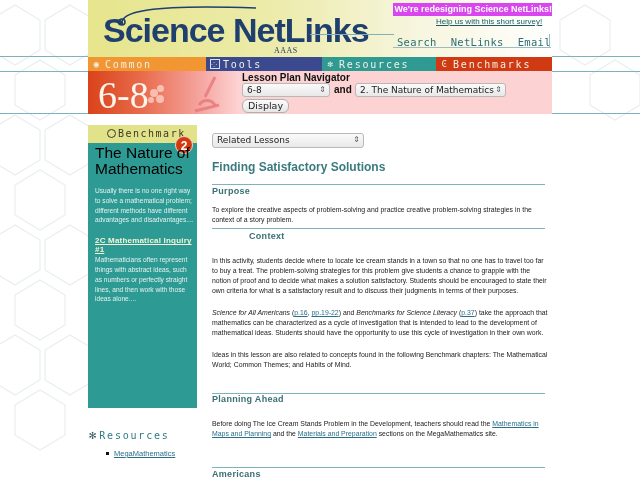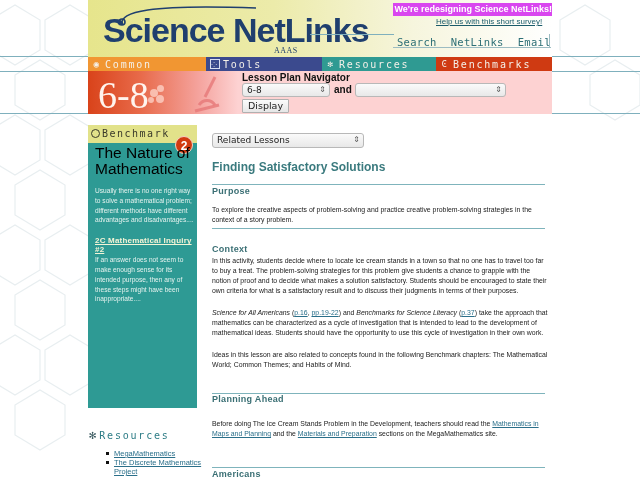--- a/index.html
+++ b/index.html
@@ -89,34 +89,34 @@
       border: 1px solid #b8b8b8; border-radius: 3px;
       font-family: "DejaVu Sans", sans-serif; font-size: 9px; color: #222;
       padding-left: 4px; line-height: 12px;
     }
     .select .arrows { position: absolute; right: 3px; top: 0; font-size: 8px; color: #555; }
     .sel-grade { left: 242px; top: 83px; width: 88px; }
     .and-label { position: absolute; left: 334px; top: 84px; font-size: 10px; font-weight: bold; color: #111; }
     .sel-chapter { left: 355px; top: 83px; width: 151px; }
     .btn-display {
       position: absolute; left: 242px; top: 99px; width: 47px; height: 14px;
-      background: linear-gradient(#fbfbfb, #e6e6e6); border: 1px solid #b0b0b0; border-radius: 1px;
+      background: linear-gradient(#fbfbfb, #e6e6e6); border: 1px solid #b0b0b0; border-radius: 6px;
       font-family: "DejaVu Sans", sans-serif; font-size: 9.5px; color: #222; text-align: center; line-height: 12px;
     }
 
     
     .bench-panel {
       position: absolute; left: 88px; top: 125px; width: 109px; height: 283px;
       background: #2e9a94;
     }
     .bench-head {
       position: absolute; left: 88px; top: 125px; width: 109px; height: 18px;
       background: #e2e28a;
       font-family: "DejaVu Sans Mono", monospace; font-size: 10px; letter-spacing: 1.5px; color: #3a3a2a;
-      padding-left: 3px; line-height: 18px;
+      padding-left: 19px; line-height: 18px;
     }
     .bench-head .b-ic {
       display: inline-block; width: 9px; height: 9px; border: 1.5px solid #3a3a2a; border-radius: 50%;
       margin-right: 2px; vertical-align: -1px;
     }
     .bench-badge {
       position: absolute; left: 175px; top: 136px; width: 18px; height: 18px; border-radius: 50%;
       background: #d23a10; color: #fff; font-weight: bold; font-size: 12px; text-align: center; line-height: 18px;
       border: 1px solid #f6d2c4;
     }
@@ -233,60 +233,60 @@
     </g>
   </svg>
 </div>
 <div class="lpn-title">Lesson Plan Navigator</div>
 <div class="select sel-grade">
   <span>6-8</span>
   <span class="arrows">⇕</span>
 </div>
 <div class="and-label">and</div>
 <div class="select sel-chapter">
+  <span>2. The Nature of Mathematics</span>
   <span class="arrows">⇕</span>
 </div>
 <div class="btn-display">Display</div>
 
 <div class="bench-panel"></div>
 <div class="bench-head">
   <span class="b-ic"></span><span>Benchmark</span>
 </div>
 <div class="bench-badge">2</div>
 <div class="bench-title">The Nature of Mathematics</div>
 <div class="bench-items">
   <div class="bench-item">
     <span class="d">Usually there is no one right way to solve a mathematical problem; different methods have different advantages and disadvantages....</span>
   </div>
   <div class="bench-item">
-    <a class="t">2C Mathematical Inquiry #2</a>
-    <span class="d">If an answer does not seem to make enough sense for its intended purpose, then any of these steps might have been inappropriate....</span>
+    <a class="t">2C Mathematical Inquiry #1</a>
+    <span class="d">Mathematicians often represent things with abstract ideas, such as numbers or perfectly straight lines, and then work with those ideas alone....</span>
   </div>
 </div>
 
 <div class="res-head">
   <span class="atom">✻</span><span>Resources</span>
 </div>
 <ul class="res-list">
   <li><a>MegaMathematics</a></li>
-  <li><a>The Discrete Mathematics Project</a></li>
 </ul>
 
 <div class="select sel-related">
   <span>Related Lessons</span>
   <span class="arrows">⇕</span>
 </div>
 <div class="lesson-title">Finding Satisfactory Solutions</div>
 
 <div class="sec-rule" style="top:184px;"></div>
 <div class="sec-head" style="top:186px;">Purpose</div>
 <div class="para" style="top:205px;">To explore the creative aspects of problem-solving and practice creative problem-solving strategies in the context of a story problem.</div>
 
 <div class="sec-rule" style="top:228px;"></div>
-<div class="sec-head" style="top:244px;">Context</div>
+<div class="sec-head" style="top:231px;margin-left:37px;">Context</div>
 <div class="para" style="top:256px;">In this activity, students decide where to locate ice cream stands in a town so that no one has to travel too far to buy a treat. The problem-solving strategies for this problem give students a chance to grapple with the notion of proof and to decide what makes a solution satisfactory. Students should be encouraged to state their own criteria for what is a satisfactory result and to discuss their judgments in terms of their purposes.</div>
 <div class="para" style="top:308px;">
   <i>Science for All Americans</i> (<a>p.16</a>, <a>pp.19-22</a>) <span>and</span> <i>Benchmarks for Science Literacy</i> (<a>p.37</a>) <span>take the approach that mathematics can be characterized as a cycle of investigation that is intended to lead to the development of mathematical ideas. Students should have the opportunity to use this cycle of investigation in their own work.</span>
 </div>
 <div class="para" style="top:350px;">Ideas in this lesson are also related to concepts found in the following Benchmark chapters: The Mathematical World; Common Themes; and Habits of Mind.</div>
 
 <div class="sec-rule" style="top:393px;"></div>
 <div class="sec-head" style="top:394px;">Planning Ahead</div>
 <div class="para" style="top:419px;">
   <span>Before doing The Ice Cream Stands Problem in the Development, teachers should read the</span> <a>Mathematics in Maps and Planning</a> <span>and the</span> <a>Materials and Preparation</a> <span>sections on the MegaMathematics site.</span>

